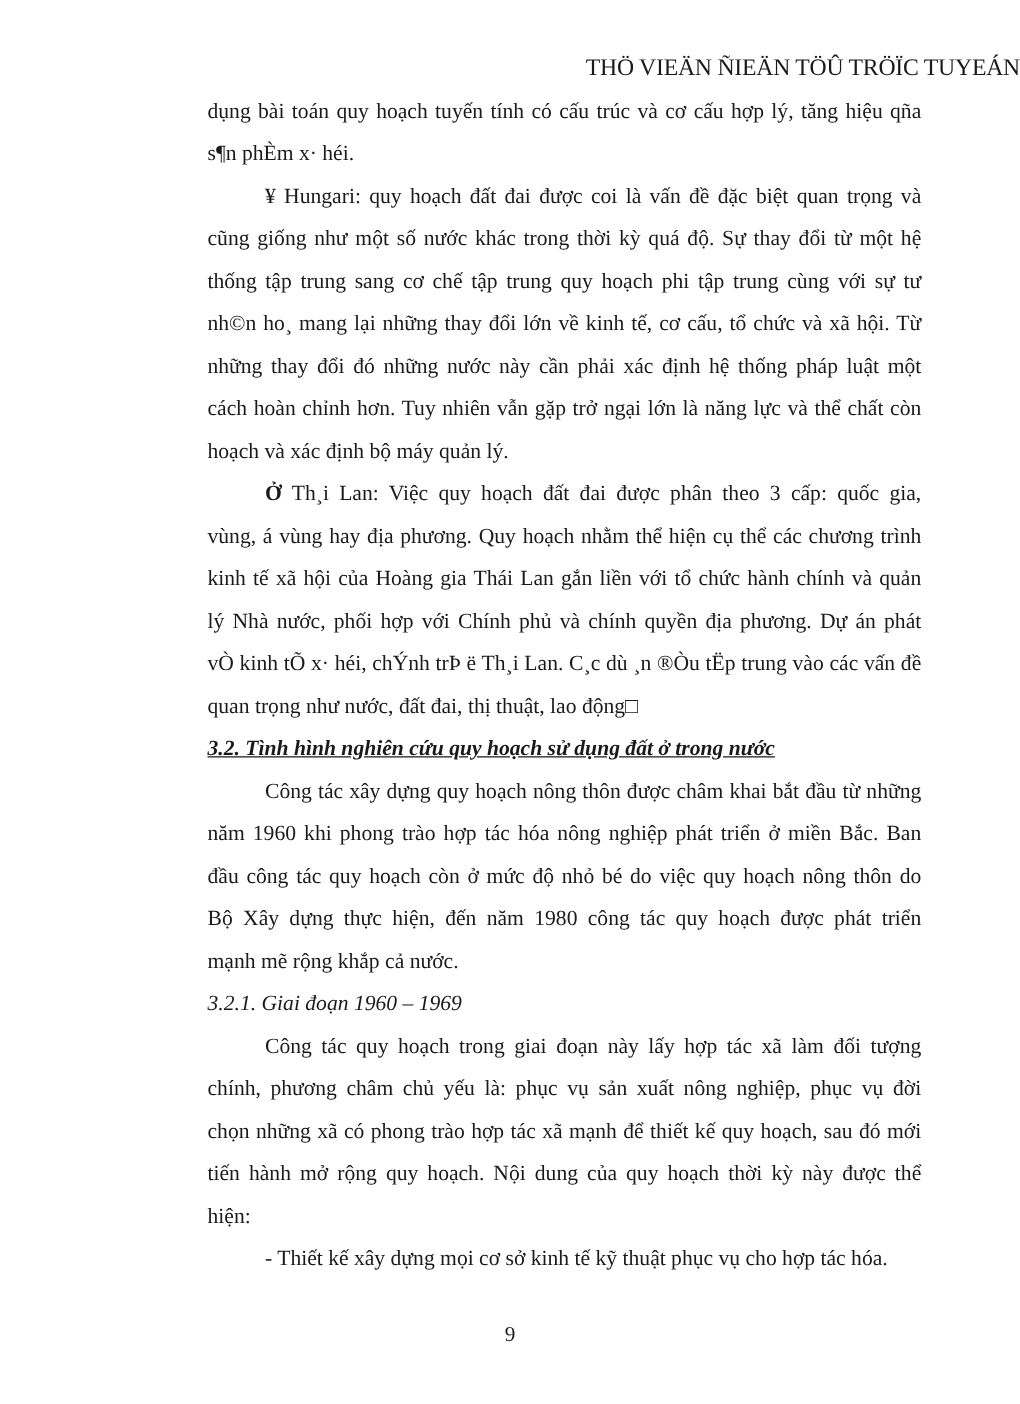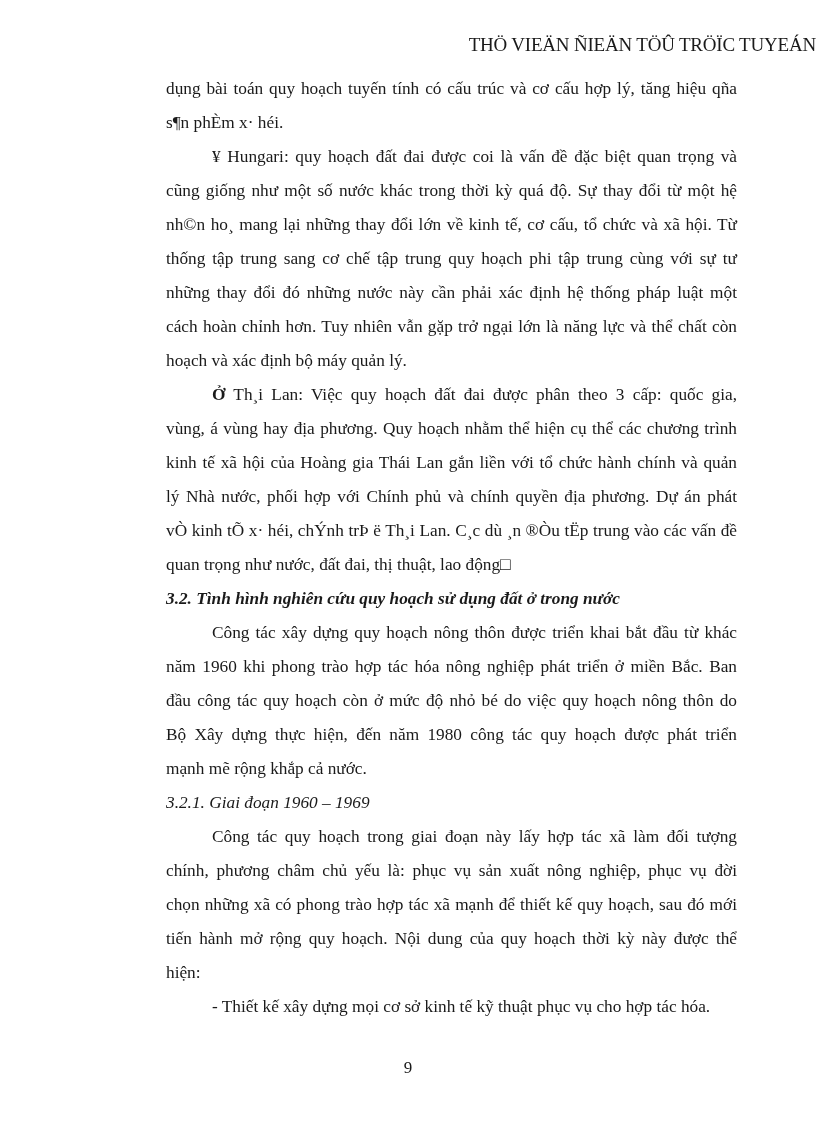--- a/index.html
+++ b/index.html
@@ -1,60 +1,60 @@
 <!DOCTYPE html>
 <html><head>
   <meta charset="utf-8">
   <style>
     html, body { margin: 0; padding: 0; }
     body {
       width: 816px; height: 1123px; background: #ffffff; position: relative; overflow: hidden;
       font-family: "Liberation Serif", serif; color: #1a1a1a;
     }
     .header {
-      position: absolute; top: 34px; right: 0; font-size: 19px; white-space: nowrap;
+      position: absolute; top: 44px; right: 0; font-size: 19px; white-space: nowrap;
       letter-spacing: -0.2px;
     }
     .page { position: absolute; left: 142px; top: 72px; width: 595px; }
     .line {
       height: 34px; line-height: 34px; font-size: 17.3px; white-space: nowrap;
       text-align: justify; text-align-last: justify; overflow: visible; margin-left: 24px;
     }
     .line.last { text-align-last: left; }
     .indent { padding-left: 46px; }
-    .heading-bold { font-weight: bold; font-style: italic; text-align-last: left; }
+    .heading-bold { font-weight: bold; font-style: italic; text-align-last: left; text-decoration: underline; }
     .heading-italic { font-style: italic; text-align-last: left; }
     .bold-lead { font-weight: bold; }
     .page-number {
       position: absolute; top: 1058px; left: 0; width: 816px; text-align: center; font-size: 17px;
     }
   </style>
 </head>
 <body>
 
 <div class="header">THÖ VIEÄN ÑIEÄN TÖÛ TRÖÏC TUYEÁN</div>
 
 <div class="page">
   <div class="line">dụng bài toán quy hoạch tuyến tính có cấu trúc và cơ cấu hợp lý, tăng hiệu qña</div>
   <div class="line last">s¶n phÈm x· héi.</div>
   <div class="line indent"><span>¥</span><span> Hungari: quy hoạch đất đai được coi là vấn đề đặc biệt quan trọng và</span></div>
   <div class="line">cũng giống như một số nước khác trong thời kỳ quá độ. Sự thay đổi từ một hệ</div>
+  <div class="line">thống tập trung sang cơ chế tập trung quy hoạch phi tập trung cùng với sự tư</div>
   <div class="line">nh©n ho¸ mang lại những thay đổi lớn về kinh tế, cơ cấu, tổ chức và xã hội. Từ</div>
-  <div class="line">thống tập trung sang cơ chế tập trung quy hoạch phi tập trung cùng với sự tư</div>
   <div class="line">những thay đổi đó những nước này cần phải xác định hệ thống pháp luật một</div>
   <div class="line">cách hoàn chỉnh hơn. Tuy nhiên vẫn gặp trở ngại lớn là năng lực và thể chất còn</div>
   <div class="line last">hoạch và xác định bộ máy quản lý.</div>
   <div class="line indent"><span class="bold-lead">Ở</span><span> Th¸i Lan: Việc quy hoạch đất đai được phân theo 3 cấp: quốc gia,</span></div>
   <div class="line">vùng, á vùng hay địa phương. Quy hoạch nhằm thể hiện cụ thể các chương trình</div>
   <div class="line">kinh tế xã hội của Hoàng gia Thái Lan gắn liền với tổ chức hành chính và quản</div>
   <div class="line">lý Nhà nước, phối hợp với Chính phủ và chính quyền địa phương. Dự án phát</div>
   <div class="line">vÒ kinh tÕ x· héi, chÝnh trÞ ë Th¸i Lan. C¸c dù ¸n ®Òu tËp trung vào các vấn đề</div>
   <div class="line last">quan trọng như nước, đất đai, thị thuật, lao động□</div>
   <div class="line heading-bold">3.2. Tình hình nghiên cứu quy hoạch sử dụng đất ở trong nước</div>
-  <div class="line indent">Công tác xây dựng quy hoạch nông thôn được triển khai bắt đầu từ khác</div>
+  <div class="line indent">Công tác xây dựng quy hoạch nông thôn được châm khai bắt đầu từ những</div>
   <div class="line">năm 1960 khi phong trào hợp tác hóa nông nghiệp phát triển ở miền Bắc. Ban</div>
   <div class="line">đầu công tác quy hoạch còn ở mức độ nhỏ bé do việc quy hoạch nông thôn do</div>
   <div class="line">Bộ Xây dựng thực hiện, đến năm 1980 công tác  quy hoạch được phát triển</div>
   <div class="line last">mạnh mẽ rộng khắp cả nước.</div>
   <div class="line heading-italic">3.2.1. Giai đoạn 1960 – 1969</div>
   <div class="line indent">Công tác quy hoạch trong giai đoạn này lấy hợp tác xã làm đối tượng</div>
   <div class="line">chính, phương châm chủ yếu là: phục vụ sản xuất nông nghiệp, phục vụ đời</div>
   <div class="line">chọn những xã có phong trào hợp tác xã mạnh để thiết kế quy hoạch, sau đó mới</div>
   <div class="line">tiến hành mở rộng quy hoạch. Nội dung của quy hoạch thời kỳ này được thể</div>
   <div class="line last">hiện:</div>

